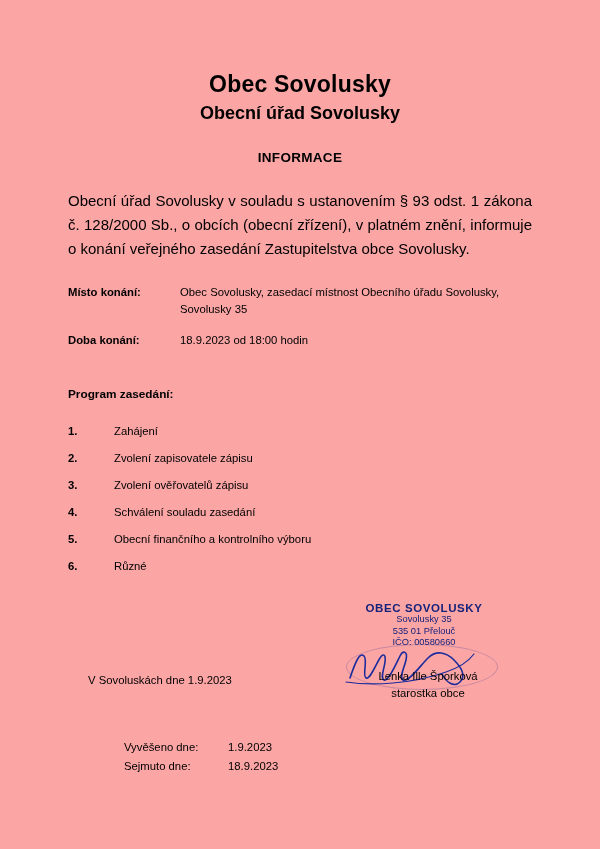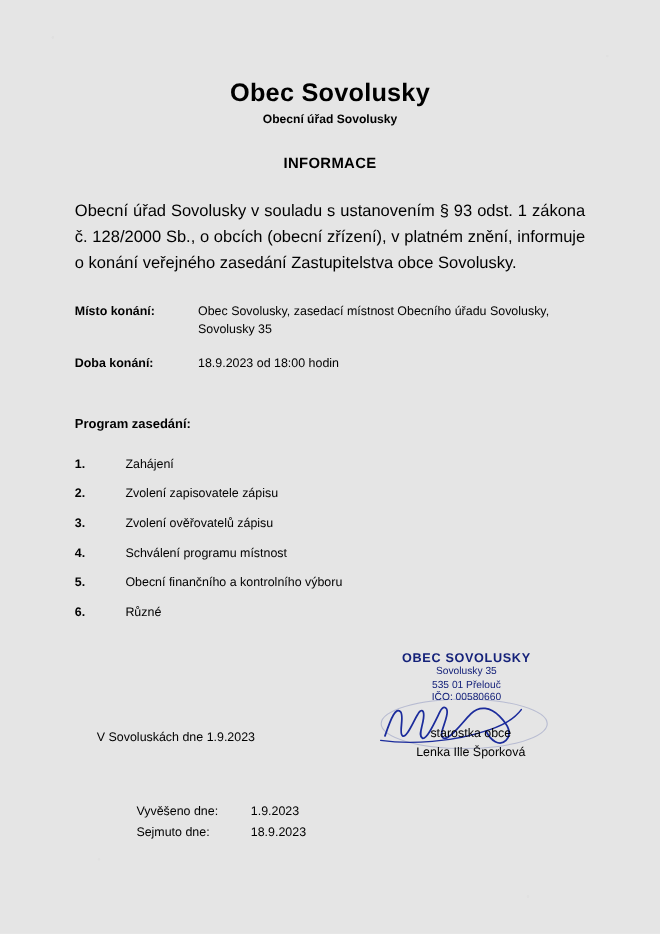--- a/index.html
+++ b/index.html
@@ -11,21 +11,21 @@
     width: 600px;
     height: 849px;
     position: relative;
     font-family: "Liberation Sans", sans-serif;
     color: #000000;
     overflow: hidden;
   }
   .page {
     position: absolute;
     inset: 0;
-    background: #e5e5e5;
+    background: #fca5a5;
   }
   
   .paper-noise {
     position: absolute;
     inset: 0;
     pointer-events: none;
     background:
       radial-gradient(circle at 8% 4%, rgba(0,0,0,0.025) 0 1px, transparent 1.5px),
       radial-gradient(circle at 92% 6%, rgba(0,0,0,0.02) 0 1px, transparent 1.5px),
       radial-gradient(circle at 15% 92%, rgba(0,0,0,0.02) 0 1px, transparent 1.5px),
@@ -40,21 +40,21 @@
   .title {
     text-align: center;
     font-size: 23px;
     font-weight: bold;
     letter-spacing: 0.2px;
     margin-top: 72px;
     line-height: 1.12;
   }
   .subtitle {
     text-align: center;
-    font-size: 11px;
+    font-size: 18px;
     font-weight: bold;
     margin-top: 5px;
   }
   .doc-kind {
     text-align: center;
     font-size: 13.5px;
     font-weight: bold;
     margin-top: 26px;
     letter-spacing: 0.3px;
   }
@@ -212,21 +212,21 @@
       <div class="program-item">
         <div class="program-num">2.</div>
         <div class="program-text">Zvolení zapisovatele zápisu</div>
       </div>
       <div class="program-item">
         <div class="program-num">3.</div>
         <div class="program-text">Zvolení ověřovatelů zápisu</div>
       </div>
       <div class="program-item">
         <div class="program-num">4.</div>
-        <div class="program-text">Schválení programu místnost</div>
+        <div class="program-text">Schválení souladu zasedání</div>
       </div>
       <div class="program-item">
         <div class="program-num">5.</div>
         <div class="program-text">Obecní finančního a kontrolního výboru</div>
       </div>
       <div class="program-item">
         <div class="program-num">6.</div>
         <div class="program-text">Různé</div>
       </div>
     </div>
@@ -242,22 +242,22 @@
       <div class="stamp-ellipse"></div>
 
       <svg class="signature-scribble" viewBox="0 0 150 50">
         <path d="M8,36 C14,18 18,10 22,14 C26,18 20,34 24,36 C28,38 34,22 38,16 C41,11 44,12 43,20 C42,28 38,36 42,38 C46,40 54,22 58,14 C61,8 66,9 64,18 C62,27 57,35 61,38 C66,41 78,24 86,16 C94,8 104,10 112,18 C120,26 124,34 118,40 C112,46 104,40 100,32" fill="none" stroke="#1c2c9c" stroke-width="1.6" stroke-linecap="round"></path>
         <path d="M4,40 C30,44 70,42 104,30 C116,26 126,20 132,12" fill="none" stroke="#1c2c9c" stroke-width="1.2" stroke-linecap="round"></path>
       </svg>
 
       <div class="place-date">V Sovoluskách dne 1.9.2023</div>
 
       <div class="signer">
+        <div>Lenka Ille Šporková</div>
         <div>starostka obce</div>
-        <div>Lenka Ille Šporková</div>
       </div>
     </div>
 
     <div class="posting">
       <div class="posting-row">
         <div class="posting-label">Vyvěšeno dne:</div>
         <div class="posting-value">1.9.2023</div>
       </div>
       <div class="posting-row">
         <div class="posting-label">Sejmuto dne:</div>

